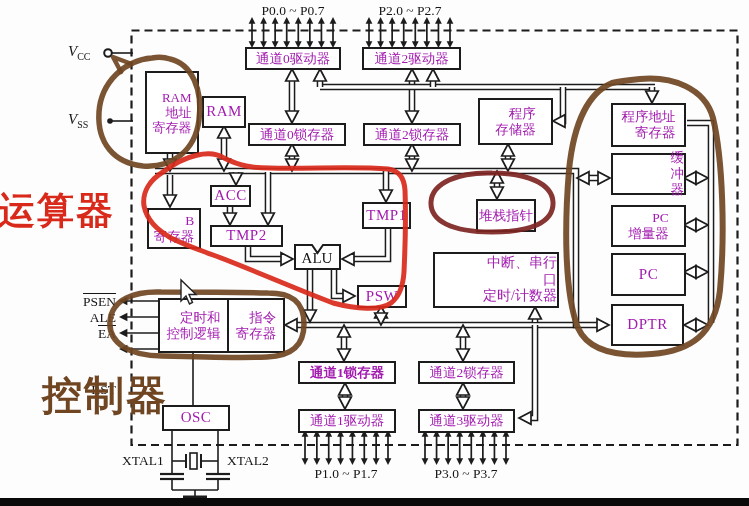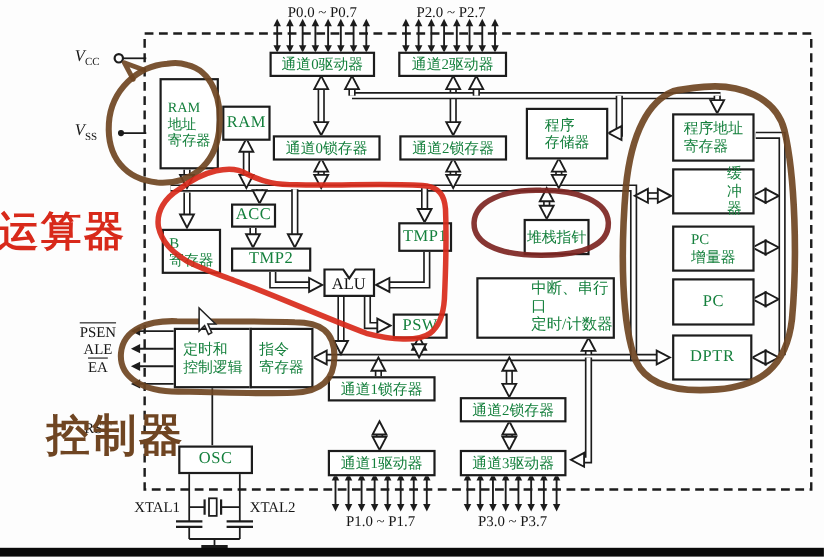--- a/index.html
+++ b/index.html
@@ -4,26 +4,26 @@
 <style>
   html,body{margin:0;padding:0;}
   body{width:749px;height:506px;overflow:hidden;background:#fdfdfd;
        font-family:"Liberation Serif",serif;}
   #stage{position:relative;width:749px;height:506px;}
   svg{position:absolute;left:0;top:0;}
   #wires{z-index:1;}
   #boxes{position:absolute;left:0;top:0;width:749px;height:506px;z-index:2;}
   #annot{z-index:3;pointer-events:none;}
   .box{position:absolute;box-sizing:border-box;background:#fff;border:2px solid #1c1c1c;
-       display:flex;align-items:center;justify-content:center;text-align:left;
-       white-space:pre-line;color:#15803d;font-size:13.5px;line-height:1.18;}
+       display:flex;align-items:center;justify-content:center;text-align:right;
+       white-space:pre-line;color:#a21caf;font-size:13.5px;line-height:1.18;}
   .latin{font-size:15px;letter-spacing:0.5px;}
   .lbl{position:absolute;color:#161616;font-size:13.5px;white-space:nowrap;}
   .ov{text-decoration:overline;}
-  .pinlbl{width:54px;text-align:center;}
+  .pinlbl{width:54px;text-align:right;}
   .portlbl{width:100px;text-align:center;}
   .bigword{position:absolute;font-family:"Liberation Sans",sans-serif;font-weight:bold;z-index:3;
            letter-spacing:2px;}
   #word-arith{left:-2px;top:186px;font-size:37px;color:var(--red);}
   #word-ctrl{left:42px;top:368px;font-size:40px;color:var(--brown);}
   .hand{fill:none;stroke-linecap:round;stroke-linejoin:round;opacity:0.92;}
   .red{stroke:var(--red);}
   .brown{stroke:var(--brown);}
   .maroon{stroke:var(--maroon);}
   .vtxt{font-style:italic;font-size:15px;}
@@ -333,21 +333,21 @@
     <div class="box latin" style="left:210px;top:225px;width:73px;height:22px;">TMP2</div>
     <div class="box latin" style="left:362px;top:202px;width:49px;height:27px;">TMP1</div>
     <div class="box latin" style="left:357px;top:285px;width:50px;height:23px;">PSW</div>
     <div class="box" style="left:476px;top:199px;width:60px;height:33px;">堆栈指针</div>
     <div class="box" style="left:433px;top:252px;width:126px;height:56px;font-size:14px;padding-left:48px;">中断、串行口
 定时/计数器</div>
     <div class="box" style="left:158px;top:298px;width:71px;height:55px;">定时和
 控制逻辑</div>
     <div class="box" style="left:227px;top:298px;width:58px;height:55px;">指令
 寄存器</div>
-    <div class="box" style="left:298px;top:342px;width:98px;height:23px;">通道1锁存器</div>
+    <div class="box" style="left:298px;top:361px;width:98px;height:23px;font-weight:bold;">通道1锁存器</div>
     <div class="box" style="left:418px;top:361px;width:97px;height:23px;">通道2锁存器</div>
     <div class="box" style="left:298px;top:409px;width:98px;height:24px;">通道1驱动器</div>
     <div class="box" style="left:418px;top:409px;width:97px;height:24px;">通道3驱动器</div>
     <div class="box latin" style="left:162px;top:405px;width:68px;height:26px;">OSC</div>
   </div>
 
   <svg id="annot" width="749" height="506">
     <text class="alutext" x="317" y="263" text-anchor="middle">ALU</text>
     <path class="hand brown" stroke-width="5.5" d="M152,58 C125,60 101,82 99,112 C97,143 114,163 143,166 C172,168 195,151 199,120 C203,90 192,64 170,59 C164,57 158,57 152,58 Z"></path>
     <path class="hand brown" stroke-width="4.5" d="M129,63 L113,57 L121,72"></path>

